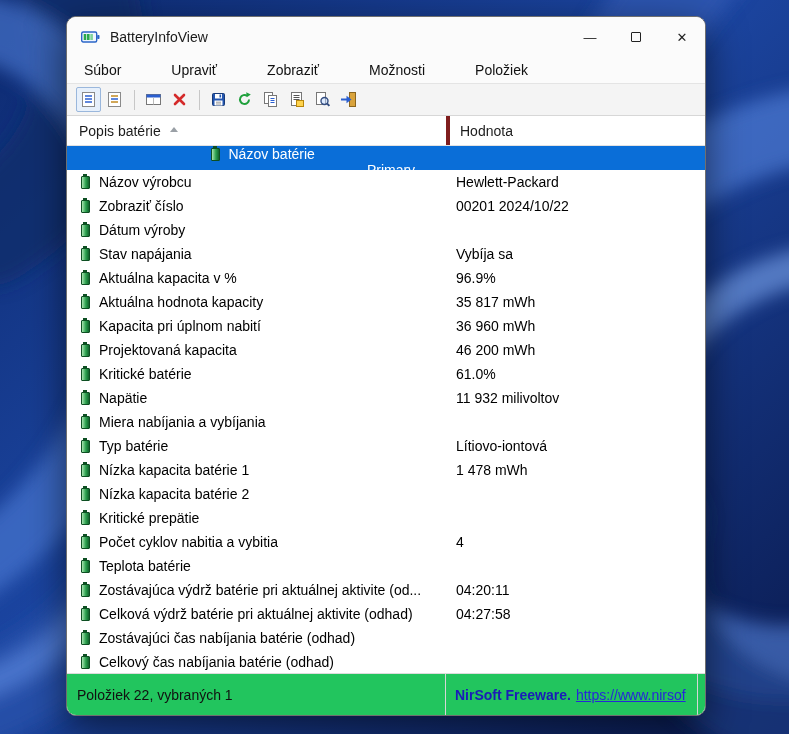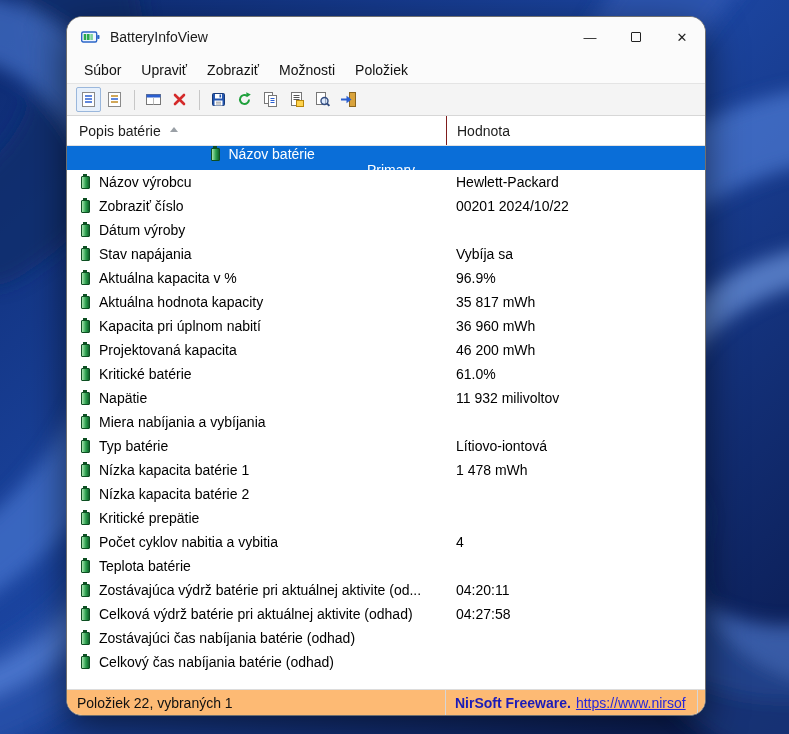--- a/index.html
+++ b/index.html
@@ -2,57 +2,57 @@
 <html><head>
 <meta charset="utf-8">
 <style>
   * { margin:0; padding:0; box-sizing:border-box; }
   html,body { width:789px; height:734px; overflow:hidden; font-family:"Liberation Sans", sans-serif; }
   .stage { position:relative; width:789px; height:734px; overflow:hidden; background:#10255f; }
   .wallpaper { position:absolute; inset:0; }
 
   .window {
     position:absolute; left:66px; top:16px; width:640px; height:700px;
-    background:#ffffff; border:1px solid #6f6f6f; border-radius:16px;
+    background:#ffffff; border:1px solid #6f6f6f; border-radius:10px;
     box-shadow:0 12px 38px rgba(0,0,0,0.55);
     display:flex; flex-direction:column; overflow:hidden;
   }
 
   .titlebar { height:40px; background:#fbfbfb; display:flex; align-items:center; padding-left:14px; flex:none; }
   .title-text { font-size:14px; color:#1a1a1a; margin-left:9px; }
   .win-buttons { margin-left:auto; display:flex; height:100%; }
   .win-btn { width:46px; height:100%; display:flex; align-items:center; justify-content:center; font-size:13px; color:#222; }
   .max-box { width:10px; height:10px; border:1.2px solid #222; border-radius:1px; display:inline-block; }
 
-  .menubar { height:26px; background:#fbfbfb; display:flex; align-items:center; padding-left:7px; flex:none; }
+  .menubar { height:26px; background:#fbfbfb; display:flex; align-items:center; padding-left:7px; flex:none;gap:30px; }
   .menu-item { padding:0 10px; font-size:14px; color:#111; height:100%; display:flex; align-items:center; }
 
   .toolbar { height:33px; background:#f4f4f4; border-top:1px solid #e4e4e4; border-bottom:1px solid #d7d7d7;
              display:flex; align-items:center; padding-left:9px; flex:none; }
   .tool-btn { width:25px; height:25px; display:flex; align-items:center; justify-content:center; margin-right:1px; border-radius:2px; }
   .tool-btn.active { border:1px solid #9ab7dc; background:#e7f0fb; }
   .tool-sep { width:1px; height:20px; background:#c7c7c7; margin:0 6px; }
 
   .list-header { height:30px; background:#fff; border-bottom:1px solid #e2e2e2; display:flex; align-items:stretch; font-size:14px; color:#1c1c1c; flex:none; }
   .hcol1 { width:379px; padding-left:12px; display:flex; align-items:center; }
-  .hcol2 { flex:1; padding-left:10px; border-left:1px solid #7f1d1d; display:flex; align-items:center; }
+  .hcol2 { flex:1; padding-left:10px; border-left:4px solid #7f1d1d; display:flex; align-items:center; }
   .sort-tri { width:0; height:0; border-left:4px solid transparent; border-right:4px solid transparent;
               border-bottom:5px solid #9aa0a6; margin-left:9px; margin-bottom:2px; }
 
   .list-body { flex:1; background:#fff; overflow:hidden; }
   .lrow { height:24px; display:flex; align-items:center; font-size:14px; color:#000; }
   .lrow .cell1 { width:379px; padding-left:14px; display:flex; align-items:center; gap:9px; white-space:nowrap; overflow:hidden; flex:none; }
   .lrow .cell2 { flex:1; padding-left:10px; white-space:nowrap; overflow:hidden; }
   .lrow.selected { background:#0a6ed8; color:#fff;flex-direction:column; }
 
   .bat { width:9px; height:13px; flex:none; border:1px solid #0d4f22; border-radius:1px;
          background:linear-gradient(90deg,#a8e4b0,#2ba04e 55%,#11632c); position:relative; }
   .bat::before { content:""; position:absolute; top:-3px; left:1px; width:4px; height:2px; background:#0d4f22; }
 
-  .statusbar { height:26px; background:#fdba74; border-top:1px solid #dcdcdc; display:flex; align-items:stretch; font-size:14px; flex:none; }
+  .statusbar { height:42px; background:#22c55e; border-top:1px solid #dcdcdc; display:flex; align-items:stretch; font-size:14px; flex:none; }
   .status-left { width:379px; padding-left:10px; border-right:1px solid #d6d6d6; display:flex; align-items:center; color:#111; }
   .status-right { flex:1; padding-left:9px; display:flex; align-items:center; gap:5px; overflow:hidden;
                   white-space:nowrap; border-right:1px solid #d6d6d6; margin-right:7px; }
   .ns-brand { color:#1b1bb8; font-weight:bold; }
   .ns-link { color:#2727d8; text-decoration:underline; }
 </style>
 </head>
 <body>
 
 <div class="stage">

